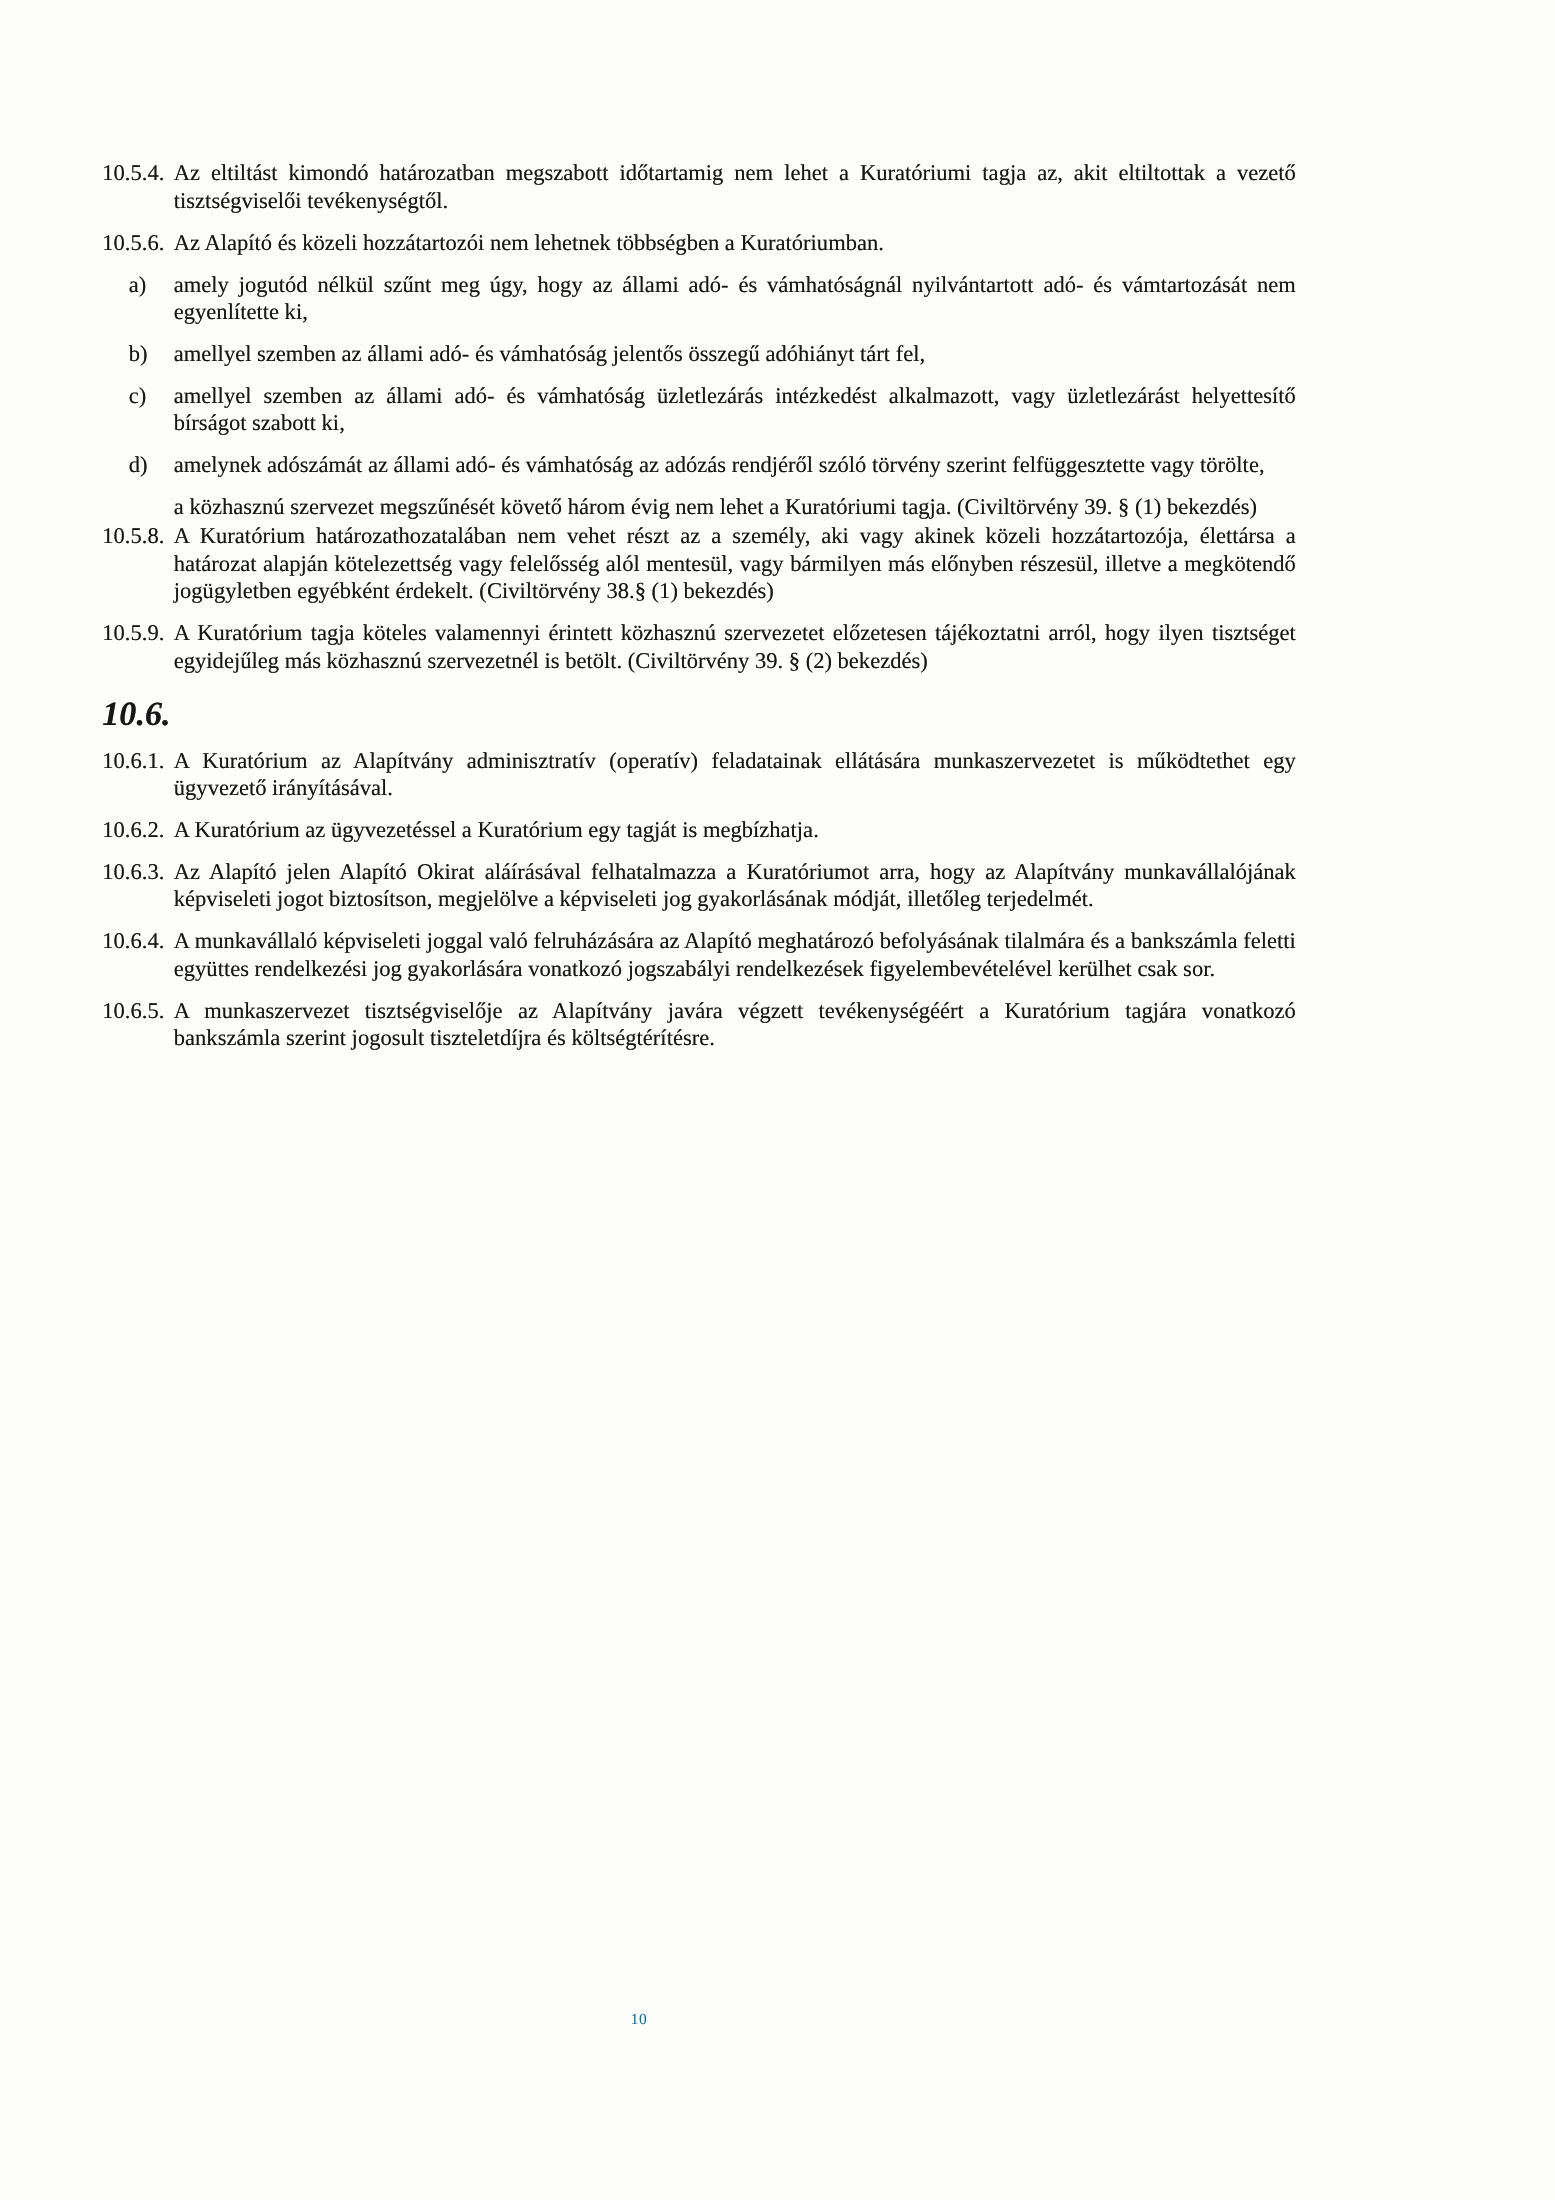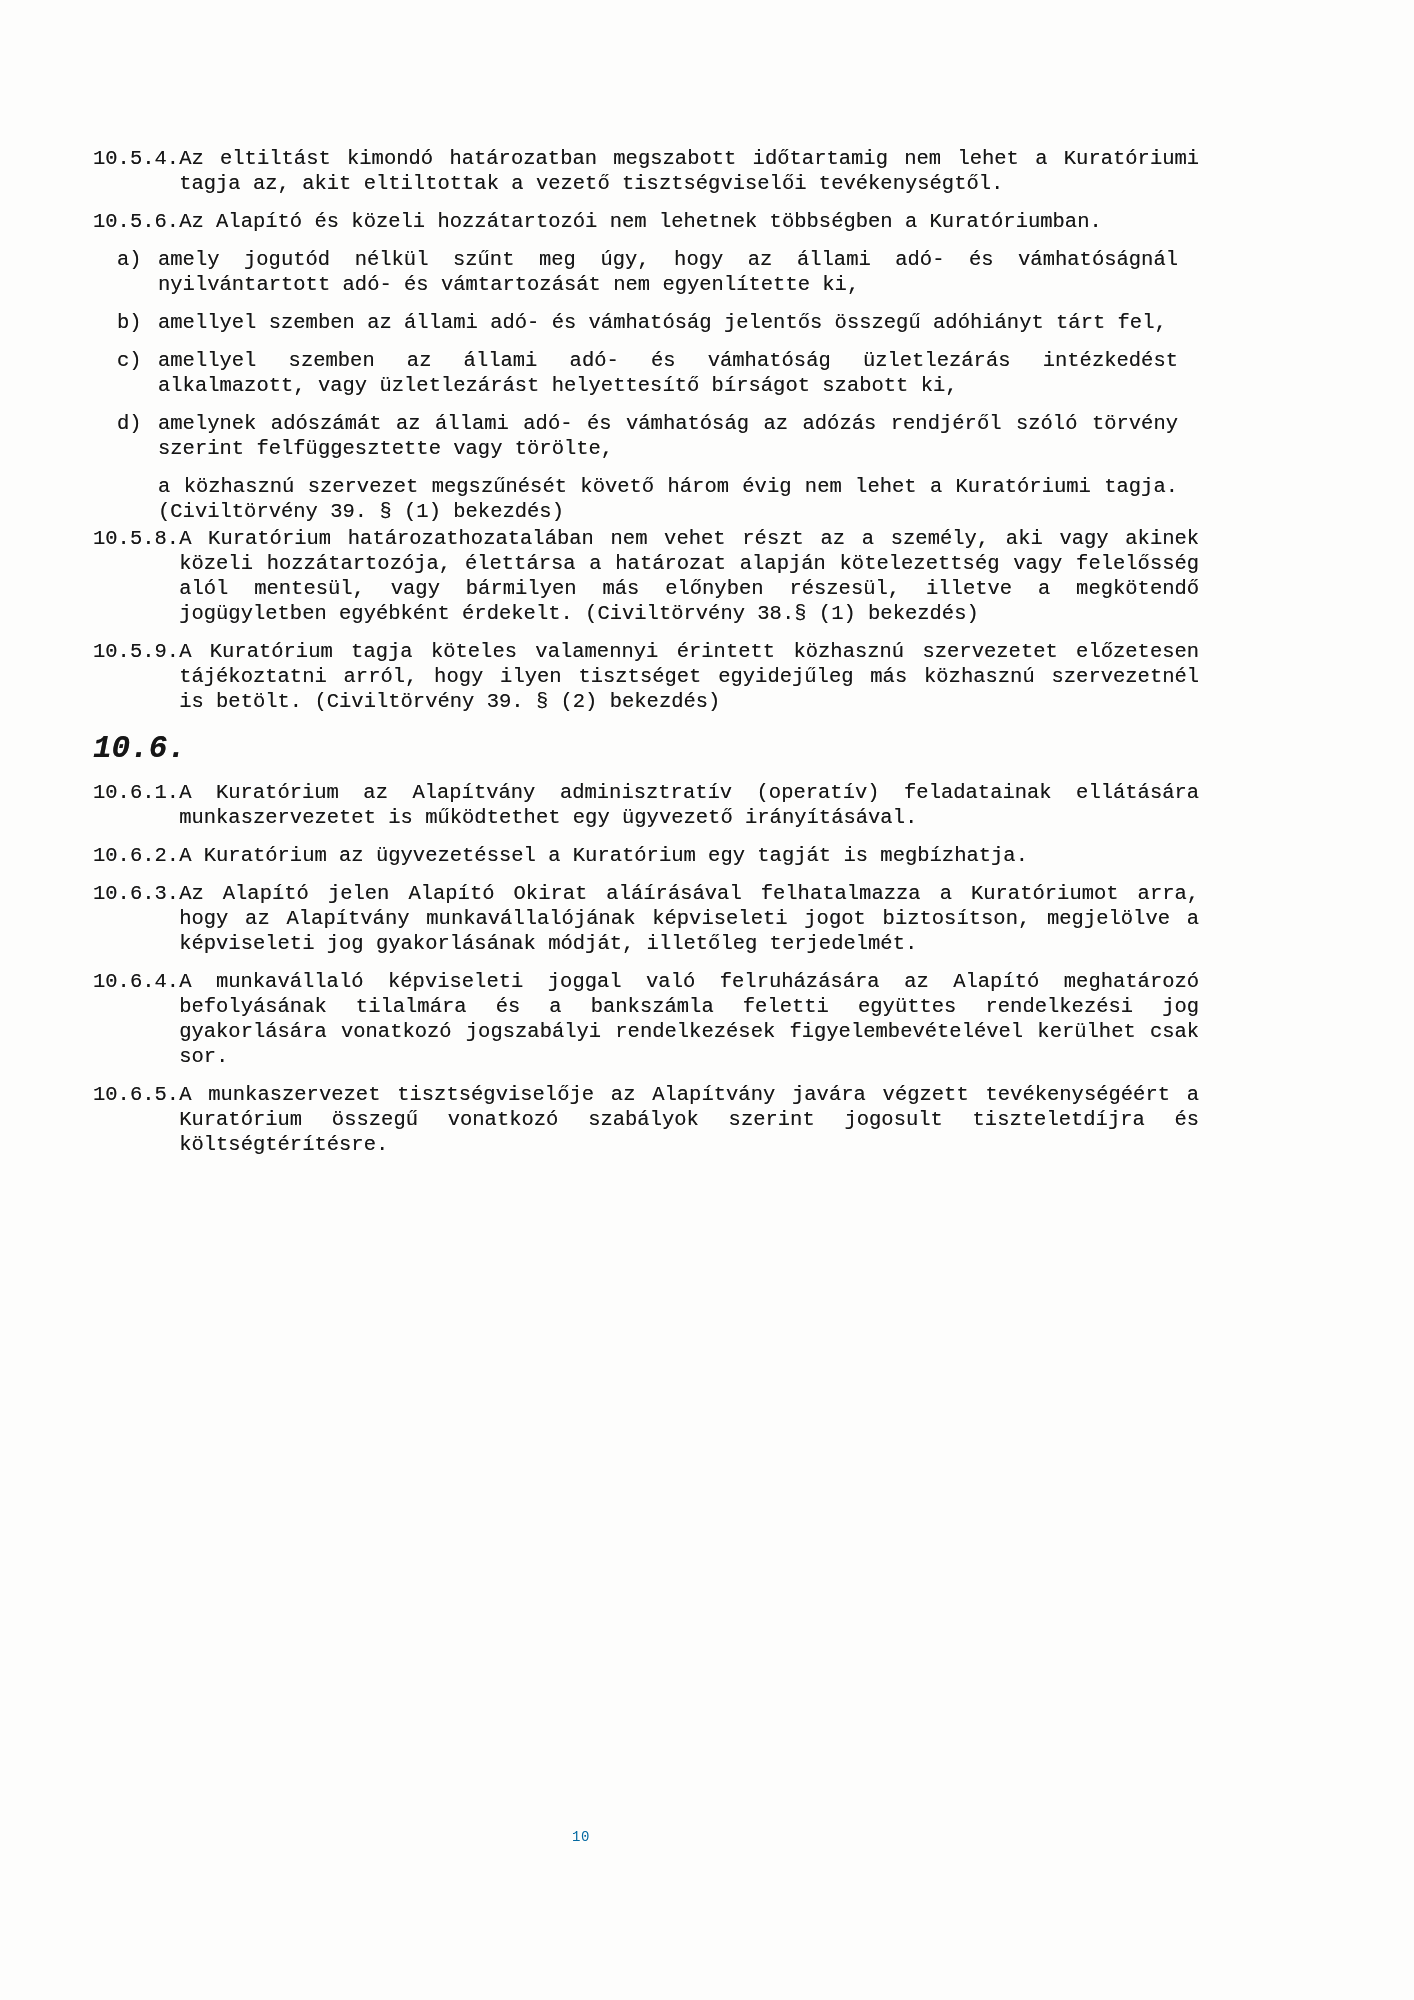--- a/index.html
+++ b/index.html
@@ -6,21 +6,21 @@
     margin: 0;
     padding: 0;
     background: #ffffff;
   }
   .page {
     position: relative;
     width: 1414px;
     height: 2000px;
     background: #fdfdfc;
     color: #161616;
-    font-family: Liberation Mono, monospace;
+    font-family: Liberation Serif, serif;
     overflow: hidden;
   }
   .content {
     position: absolute;
     left: 93px;
     top: 146px;
     width: 1140px;
     font-size: 20.5px;
     line-height: 25px;
   }
@@ -148,19 +148,19 @@
       <div class="body">Az Alapító jelen Alapító Okirat aláírásával felhatalmazza a Kuratóriumot arra, hogy az Alapítvány munkavállalójának képviseleti jogot biztosítson, megjelölve a képviseleti jog gyakorlásának módját, illetőleg terjedelmét.</div>
     </div>
 
     <div class="para">
       <span class="num">10.6.4.</span>
       <div class="body">A munkavállaló képviseleti joggal való felruházására az Alapító meghatározó befolyásának tilalmára és a bankszámla feletti együttes rendelkezési jog gyakorlására vonatkozó jogszabályi rendelkezések figyelembevételével kerülhet csak sor.</div>
     </div>
 
     <div class="para">
       <span class="num">10.6.5.</span>
-      <div class="body">A munkaszervezet tisztségviselője az Alapítvány javára végzett tevékenységéért a Kuratórium összegű vonatkozó szabályok szerint jogosult tiszteletdíjra és költségtérítésre.</div>
+      <div class="body">A munkaszervezet tisztségviselője az Alapítvány javára végzett tevékenységéért a Kuratórium tagjára vonatkozó bankszámla szerint jogosult tiszteletdíjra és költségtérítésre.</div>
     </div>
 
   </div>
 
   <div class="page-number">10</div>
 </div>
 
 </body></html>

